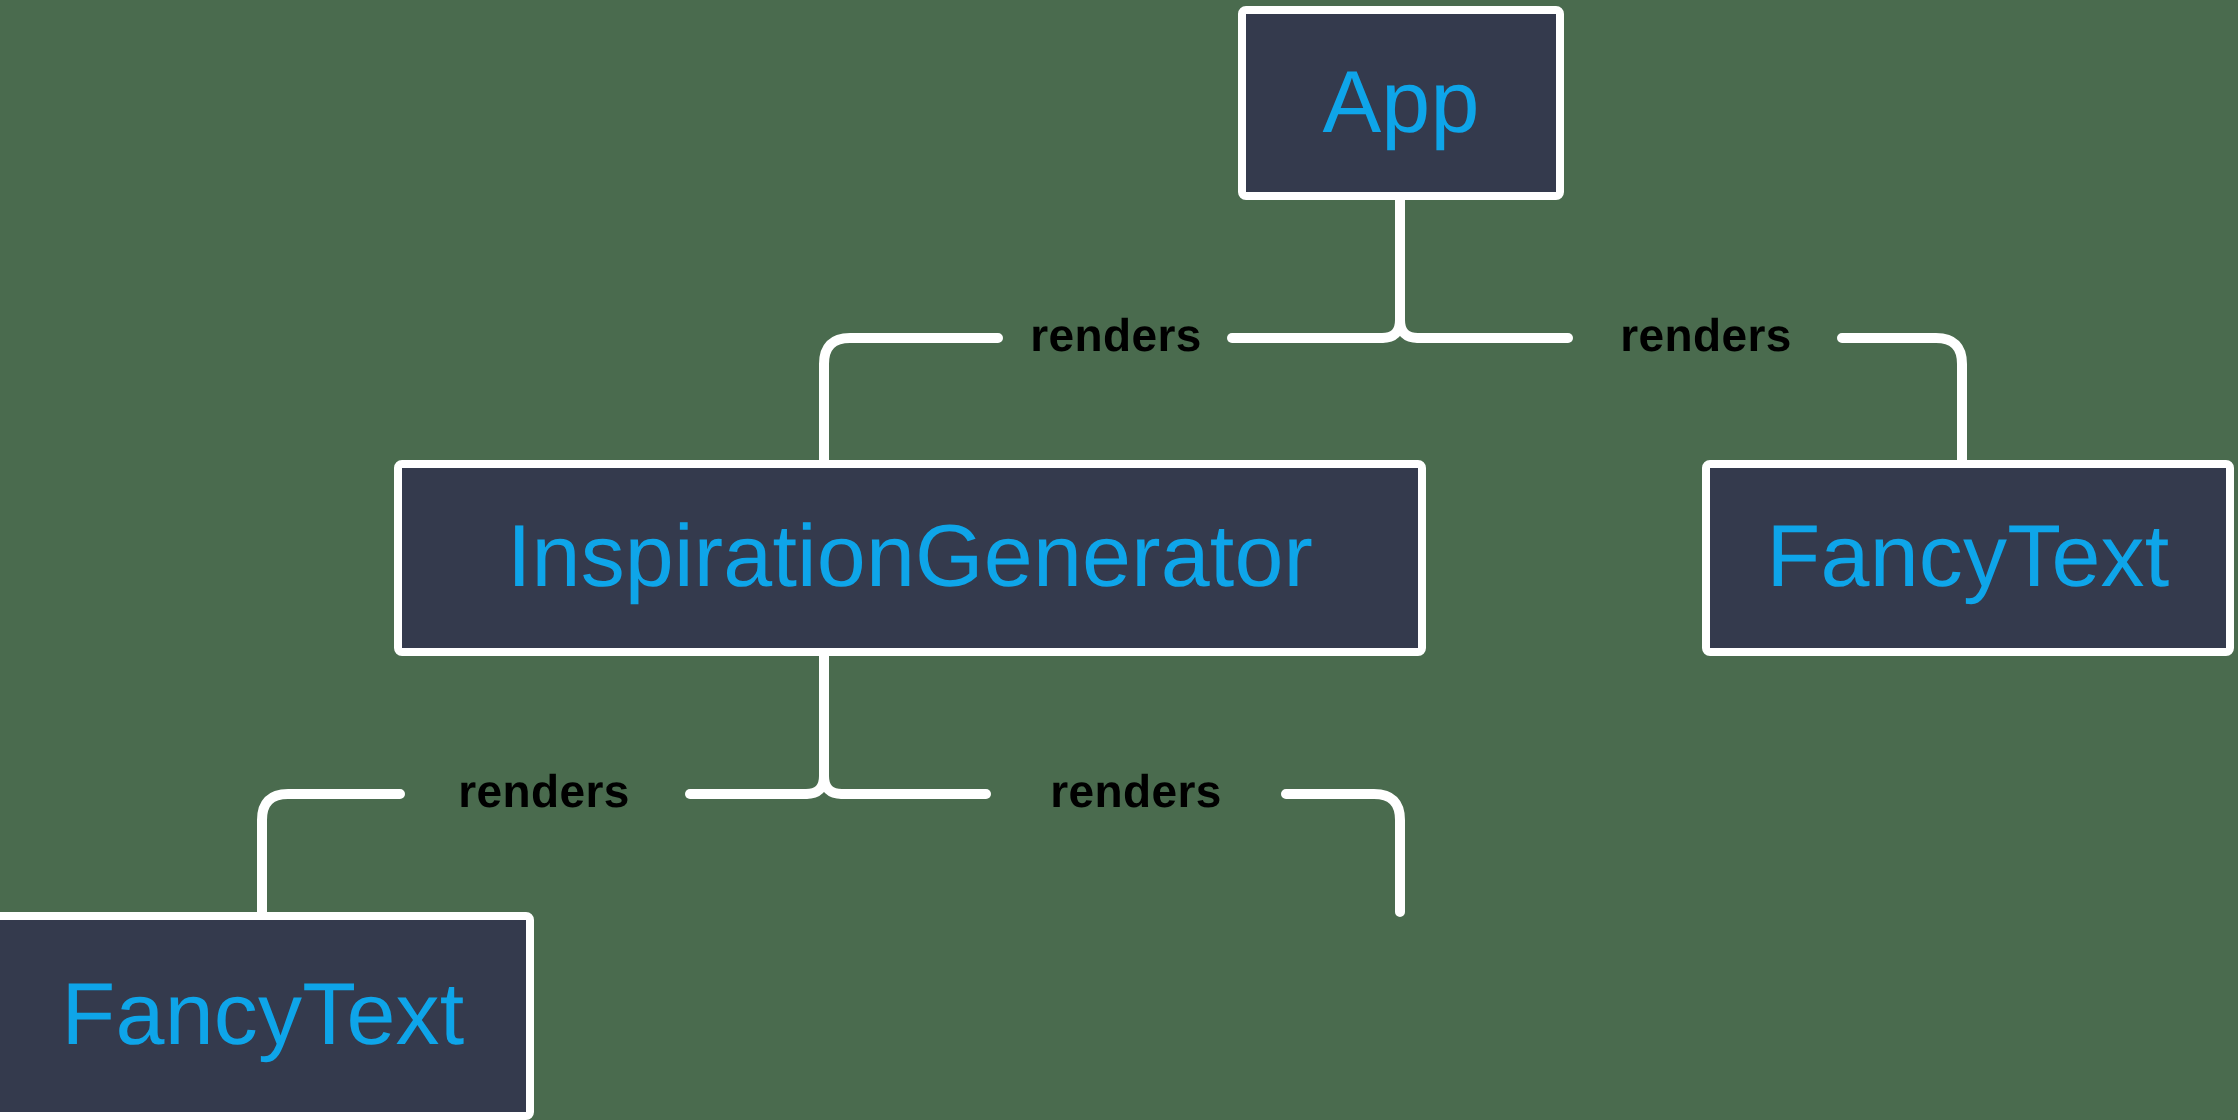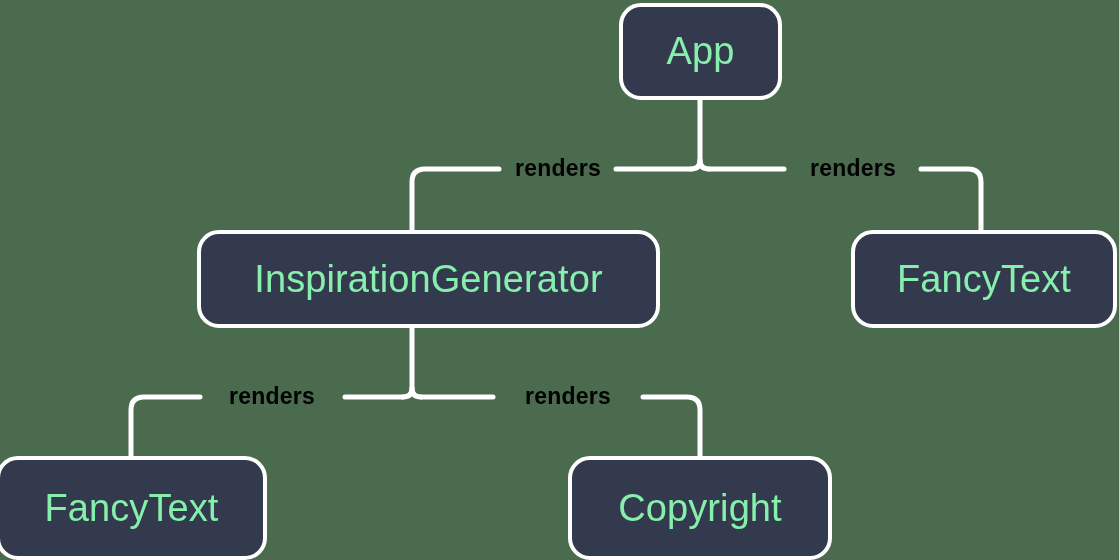--- a/index.html
+++ b/index.html
@@ -23,26 +23,26 @@
     top: 0; left: 0;
     width: 1119px;
     height: 560px;
     pointer-events: none;
   }
   .node {
     position: absolute;
     box-sizing: border-box;
     background: #343a4d;
     border: 4px solid #ffffff;
-    border-radius: 22px;
+    border-radius: 4px;
     display: flex;
     align-items: center;
     justify-content: center;
-    color: #86efac;
-    font-size: 38px;
+    color: #0ea5e9;
+    font-size: 44px;
     font-weight: 400;
     letter-spacing: 0.1px;
     white-space: nowrap;
     z-index: 2;
   }
   .edge-label {
     position: absolute;
     color: #000000;
     font-size: 23px;
     font-weight: 600;
@@ -81,21 +81,20 @@
     </g>
   </svg>
 
   <div class="edge-label" style="left:558px; top:168px;">renders</div>
   <div class="edge-label" style="left:853px; top:168px;">renders</div>
   <div class="edge-label" style="left:272px; top:396px;">renders</div>
   <div class="edge-label" style="left:568px; top:396px;">renders</div>
 
   <div class="node" style="left:619px; top:3px; width:163px; height:97px;">App</div>
 
-  <div class="node" style="left:197px; top:230px; width:463px; height:98px;">InspirationGenerator</div>
+  <div class="node" style="left:197px; top:230px; width:516px; height:98px;">InspirationGenerator</div>
 
   <div class="node" style="left:851px; top:230px; width:266px; height:98px;">FancyText</div>
 
   <div class="node" style="left:-4px; top:456px; width:271px; height:104px;">FancyText</div>
 
-  <div class="node" style="left:568px; top:456px; width:264px; height:104px;">Copyright</div>
 
 </div>
 
 </body></html>

